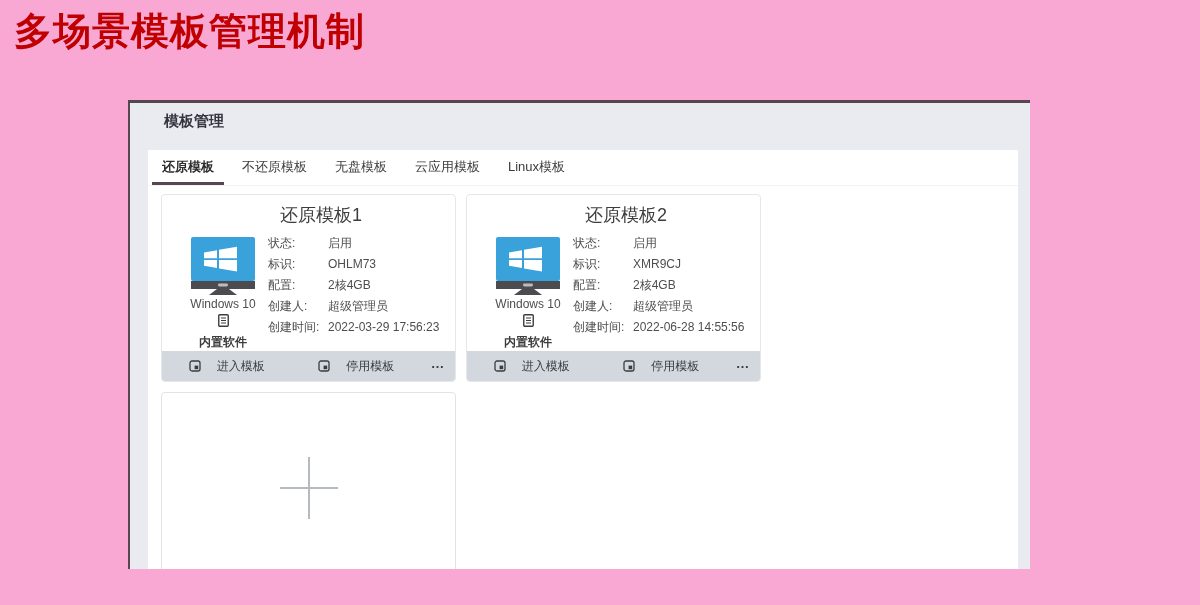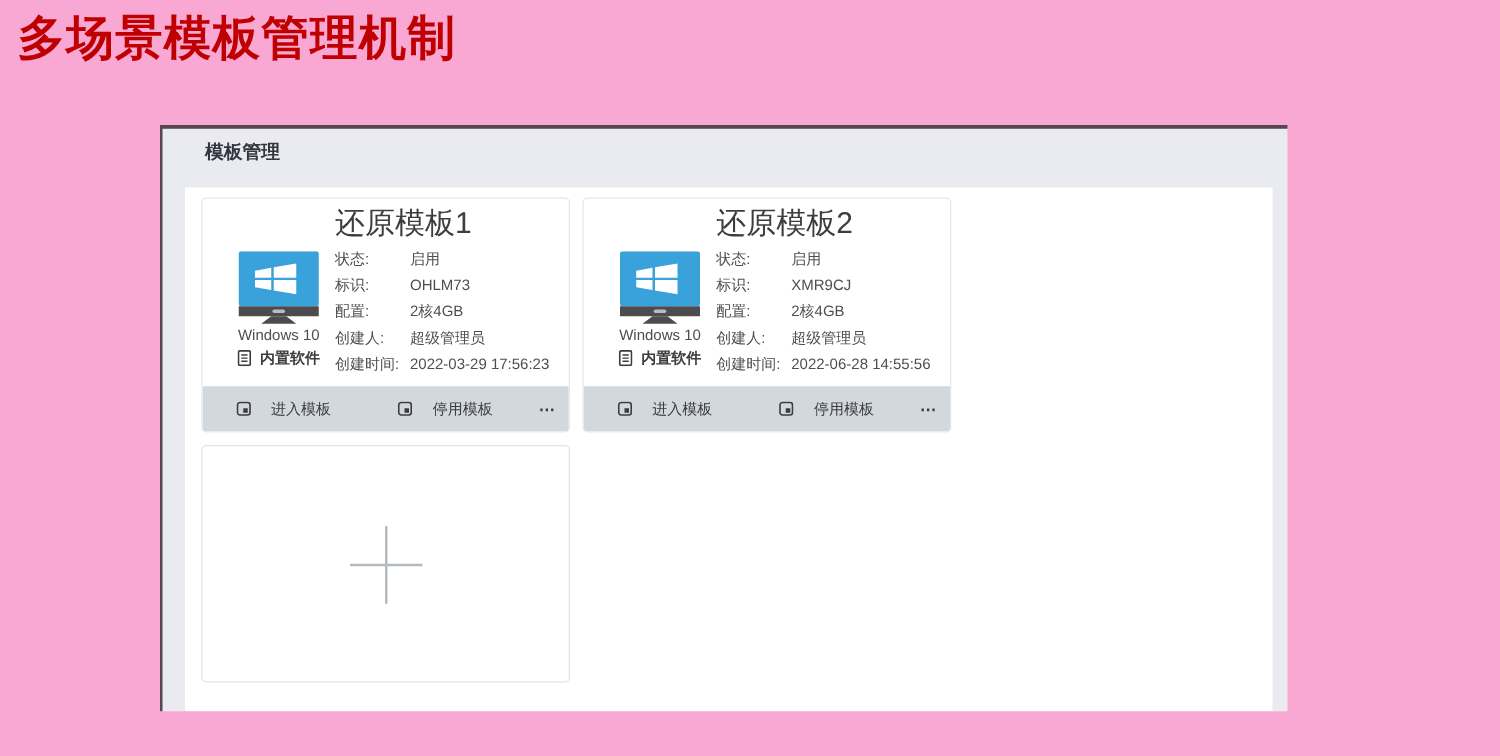--- a/index.html
+++ b/index.html
@@ -47,24 +47,24 @@
     display:flex; flex-direction:column; overflow:hidden;
   }
   .card-main { flex:1; display:flex; }
   .icon-col {
     width:106px; padding:42px 0 0 16px;
     display:flex; flex-direction:column; align-items:center;
   }
   .os-label { margin-top:0; font-size:12px; color:#4e4e4e; }
   .software-badge {
     margin-top:3px; font-size:12px; font-weight:bold; color:#3d3d3d;
-    display:flex; align-items:center; gap:7px;
+    display:flex; align-items:center; gap:7px;flex-direction:column;
   }
   .info-col { flex:1; padding-top:8px; }
-  .card-title { font-size:24px; line-height:24px; color:#3d3d3d; }
+  .card-title { font-size:18px; line-height:24px; color:#3d3d3d;margin-left:12px; }
   .fields { margin-top:6px; }
   .field-row { display:flex; font-size:12px; line-height:21px; color:#4e4e4e; }
   .field-label { width:60px; }
   .field-value { flex:1; }
 
   .card-footer {
     height:36px; background:#d3d8df; display:flex; align-items:stretch;
   }
   .footer-btn {
     flex:1; display:flex; align-items:center; justify-content:center; gap:16px;
@@ -91,20 +91,27 @@
 
 <div class="stage">
 
   <div class="page-title">多场景模板管理机制</div>
 
   <div class="panel">
     <div class="panel-header">模板管理</div>
 
     <div class="panel-content">
 
+      <div class="tab-bar">
+        <div class="tab active">还原模板</div>
+        <div class="tab">不还原模板</div>
+        <div class="tab">无盘模板</div>
+        <div class="tab">云应用模板</div>
+        <div class="tab">Linux模板</div>
+      </div>
 
       <div class="cards">
 
         <div class="card">
           <div class="card-main">
             <div class="icon-col">
               <svg class="icon-svg" width="72" height="60" viewBox="0 0 72 60">
                 <rect x="4" y="0" width="64" height="44" rx="2" fill="#3aa2da"></rect>
                 <g fill="#ffffff">
                   <polygon points="17,15.5 30,13.2 30,21.2 17,21.2"></polygon>

